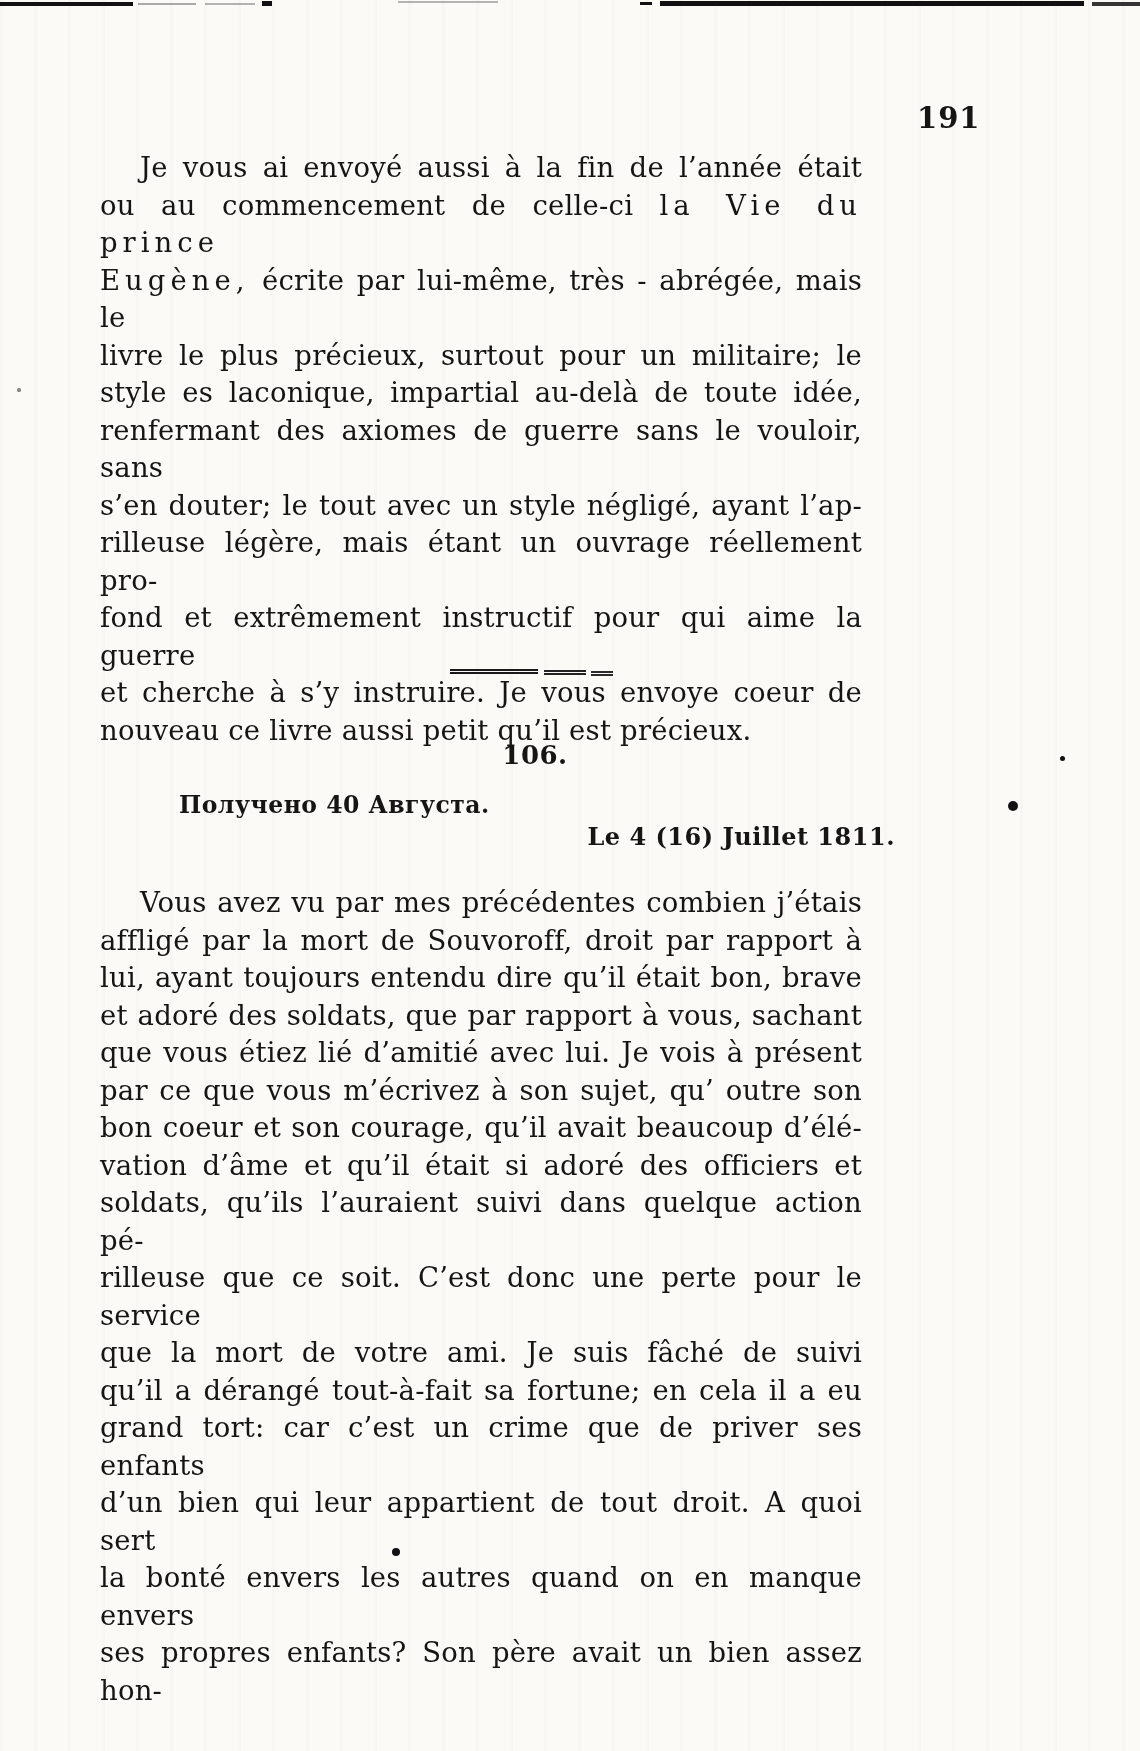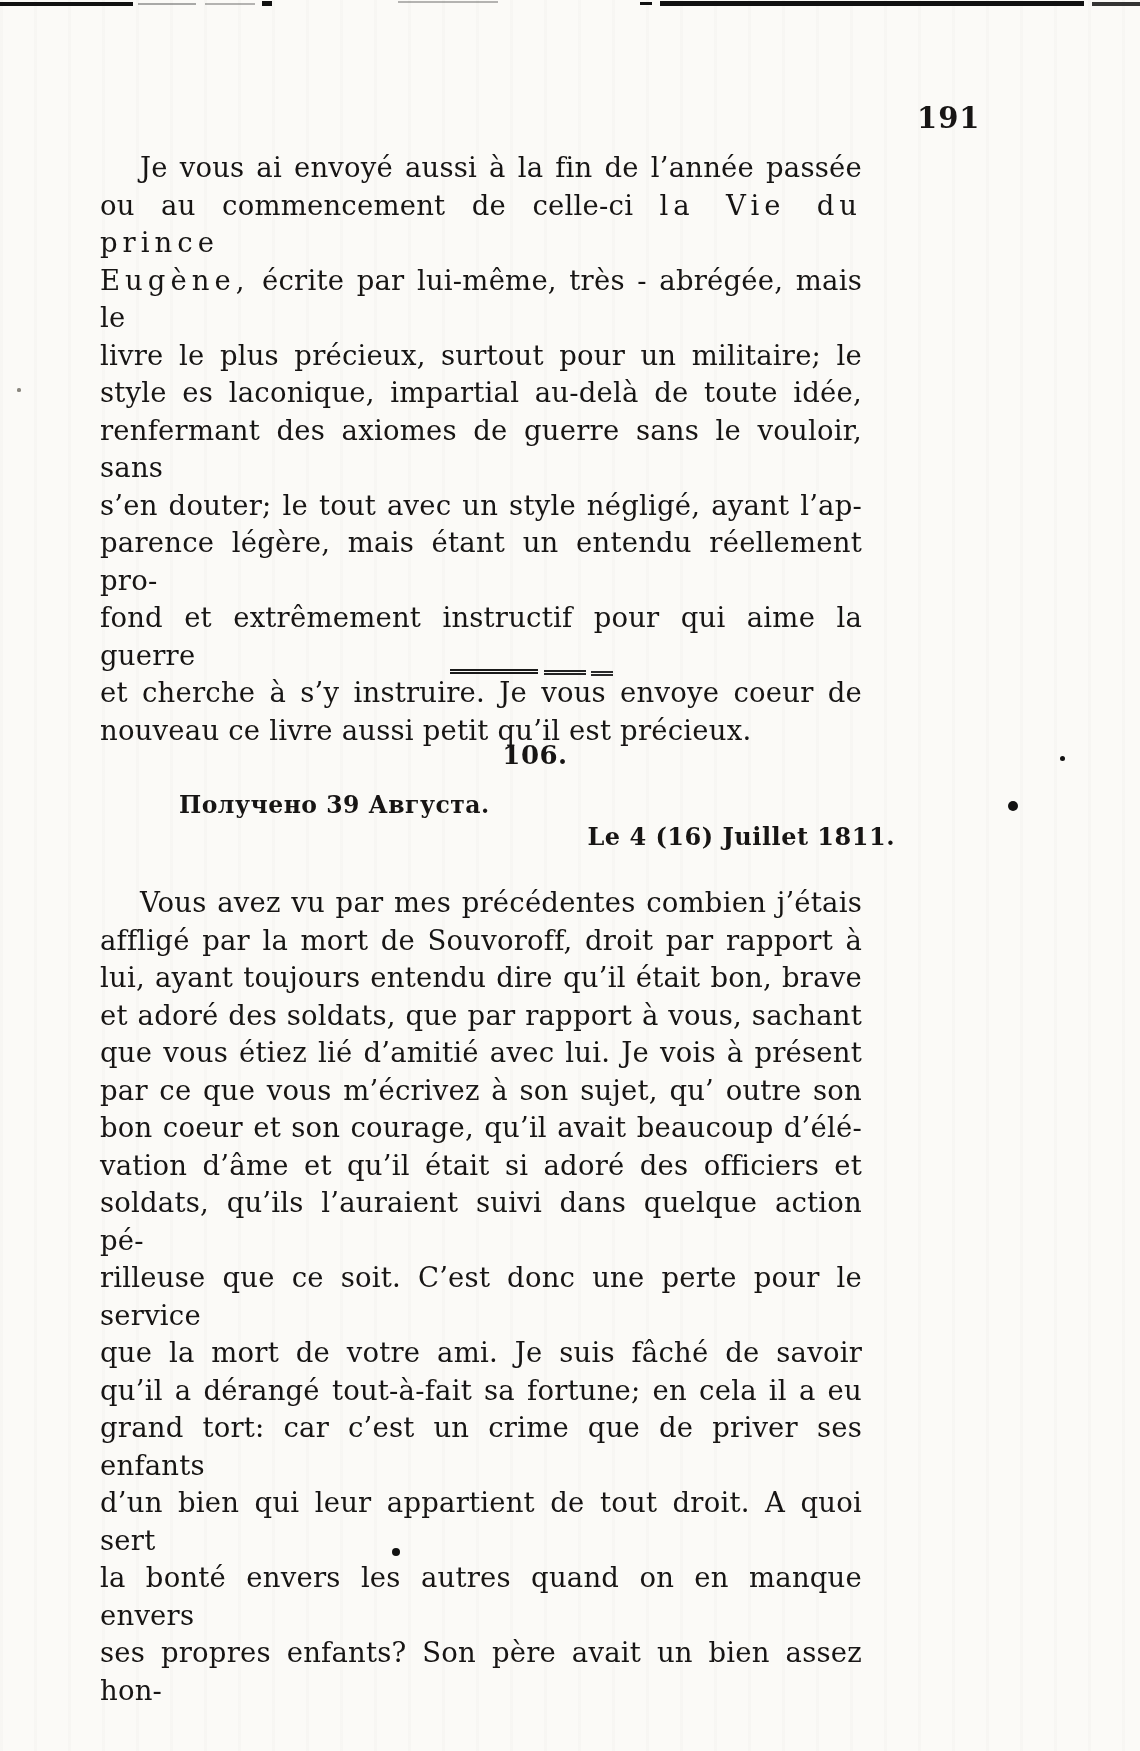--- a/index.html
+++ b/index.html
@@ -66,55 +66,55 @@
     <div class="seg" style="left:262px;top:1px;width:10px;height:5px;"></div>
     <div class="seg" style="left:398px;top:1px;width:100px;height:2px;opacity:.3;"></div>
     <div class="seg" style="left:640px;top:2px;width:12px;height:3px;"></div>
     <div class="seg" style="left:660px;top:1px;width:424px;height:5px;"></div>
     <div class="seg" style="left:1092px;top:2px;width:48px;height:4px;opacity:.85;"></div>
   </div>
 
   <div class="page-number">191</div>
 
   <div class="para p1">
-      <div class="line indent">Je vous ai envoyé aussi à la fin de l’année passée</div>
+      <div class="line indent">Je vous ai envoyé aussi à la fin de l’année était</div>
       <div class="line"><span>ou au commencement de celle-ci </span><span class="sp">la Vie du prince</span></div>
       <div class="line"><span class="sp">Eugène,</span><span> écrite par lui-même, très - abrégée, mais le</span></div>
       <div class="line">livre le plus précieux, surtout pour un militaire; le</div>
       <div class="line">style es laconique, impartial au-delà de toute idée,</div>
       <div class="line">renfermant des axiomes de guerre sans le vouloir, sans</div>
       <div class="line">s’en douter; le tout avec un style négligé, ayant l’ap-</div>
-      <div class="line">parence légère, mais étant un entendu réellement pro-</div>
+      <div class="line">rilleuse légère, mais étant un ouvrage réellement pro-</div>
       <div class="line">fond et extrêmement instructif pour qui aime la guerre</div>
       <div class="line">et cherche à s’y instruire. Je vous envoye coeur de</div>
       <div class="line noj">nouveau ce livre aussi petit qu’il est précieux.</div>
     </div>
 
   <div class="divider">
     <i class="d1"></i>
     <i class="d2"></i>
     <i class="d3"></i>
   </div>
 
   <div class="section-number">106.</div>
-  <div class="received">Получено 39 Августа.</div>
+  <div class="received">Получено 40 Августа.</div>
   <div class="dateline">Le 4 (16) Juillet 1811.</div>
 
   <div class="para p2">
       <div class="line indent">Vous avez vu par mes précédentes combien j’étais</div>
       <div class="line">affligé par la mort de Souvoroff, droit par rapport à</div>
       <div class="line">lui, ayant toujours entendu dire qu’il était bon, brave</div>
       <div class="line">et adoré des soldats, que par rapport à vous, sachant</div>
       <div class="line">que vous étiez lié d’amitié avec lui. Je vois à présent</div>
       <div class="line">par ce que vous m’écrivez à son sujet, qu’ outre son</div>
       <div class="line">bon coeur et son courage, qu’il avait beaucoup d’élé-</div>
       <div class="line">vation d’âme et qu’il était si adoré des officiers et</div>
       <div class="line">soldats, qu’ils l’auraient suivi dans quelque action pé-</div>
       <div class="line">rilleuse que ce soit. C’est donc une perte pour le service</div>
-      <div class="line">que la mort de votre ami. Je suis fâché de savoir</div>
+      <div class="line">que la mort de votre ami. Je suis fâché de suivi</div>
       <div class="line">qu’il a dérangé tout-à-fait sa fortune; en cela il a eu</div>
       <div class="line">grand tort: car c’est un crime que de priver ses enfants</div>
       <div class="line">d’un bien qui leur appartient de tout droit. A quoi sert</div>
       <div class="line">la bonté envers les autres quand on en manque envers</div>
       <div class="line">ses propres enfants? Son père avait un bien assez hon-</div>
     </div>
 
   <span class="dot dot-a"></span>
   <span class="dot dot-b"></span>
   <span class="dot dot-c"></span>

